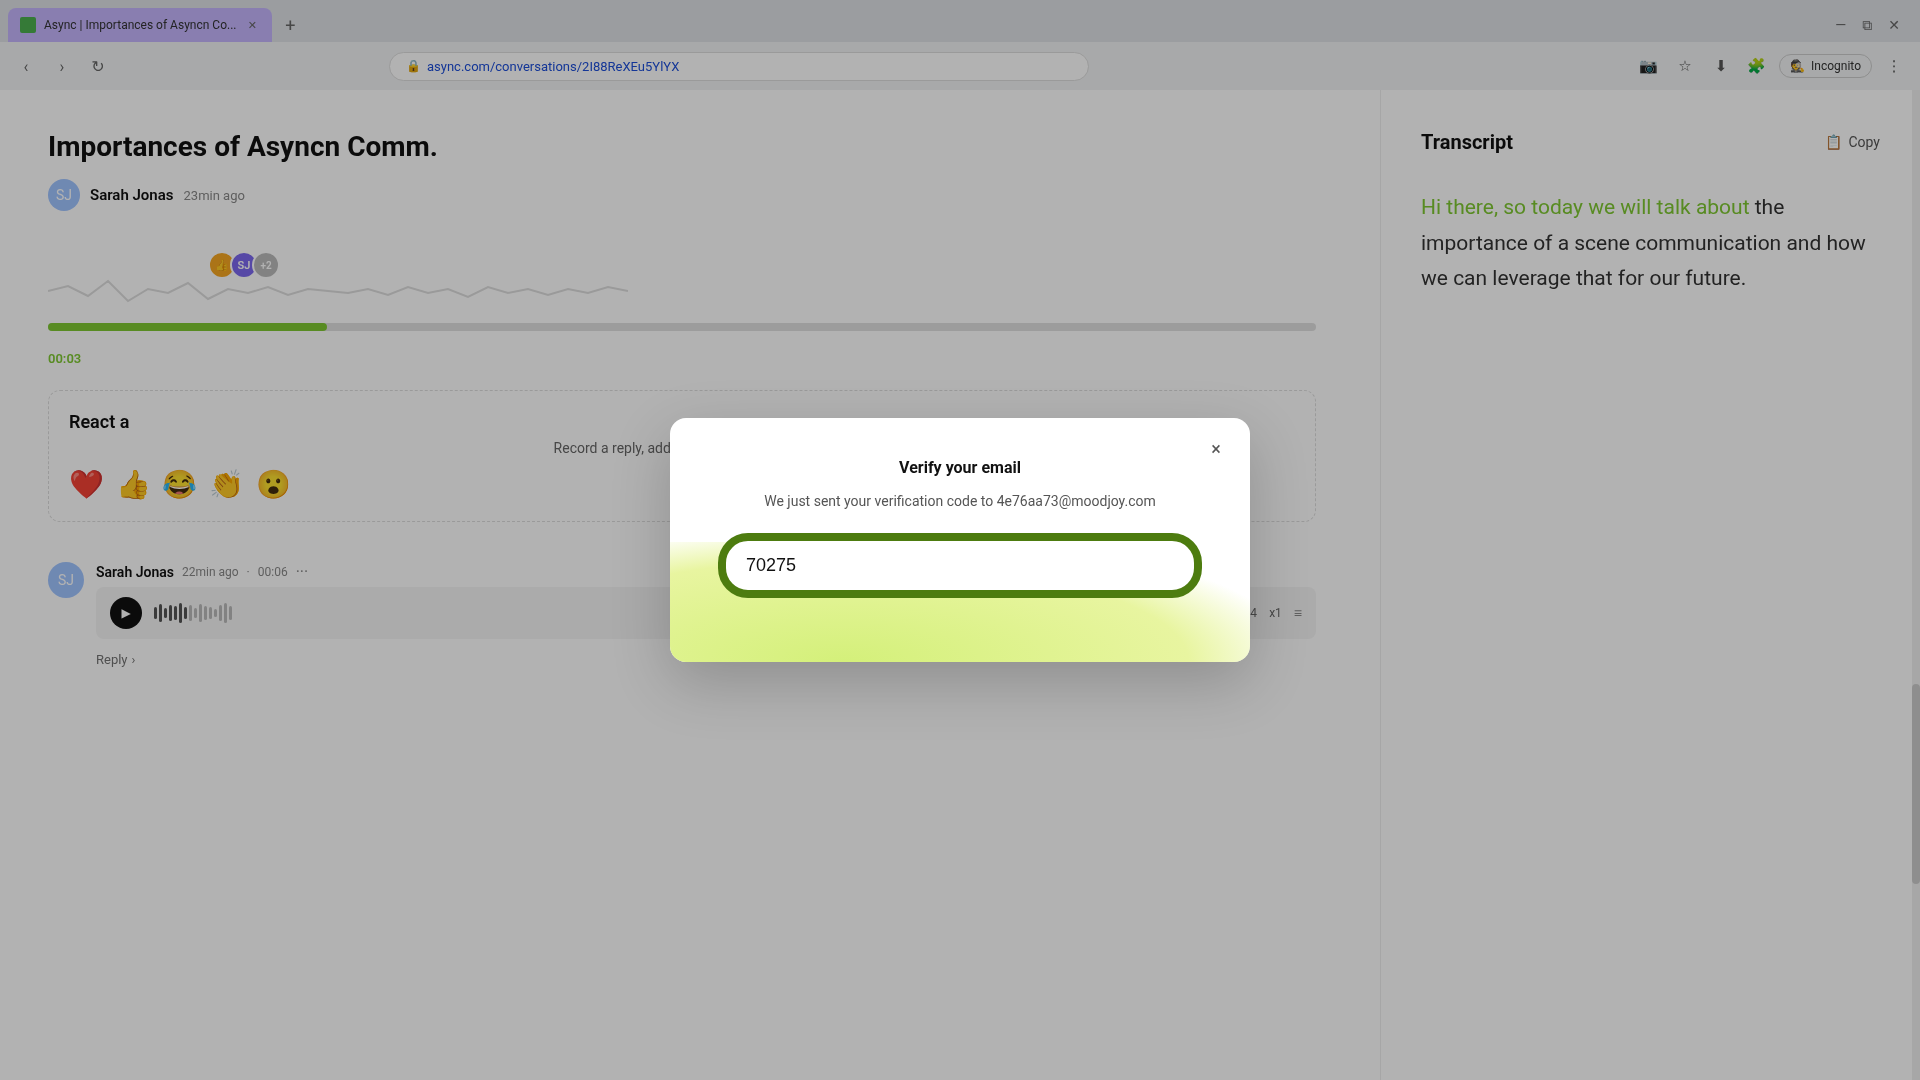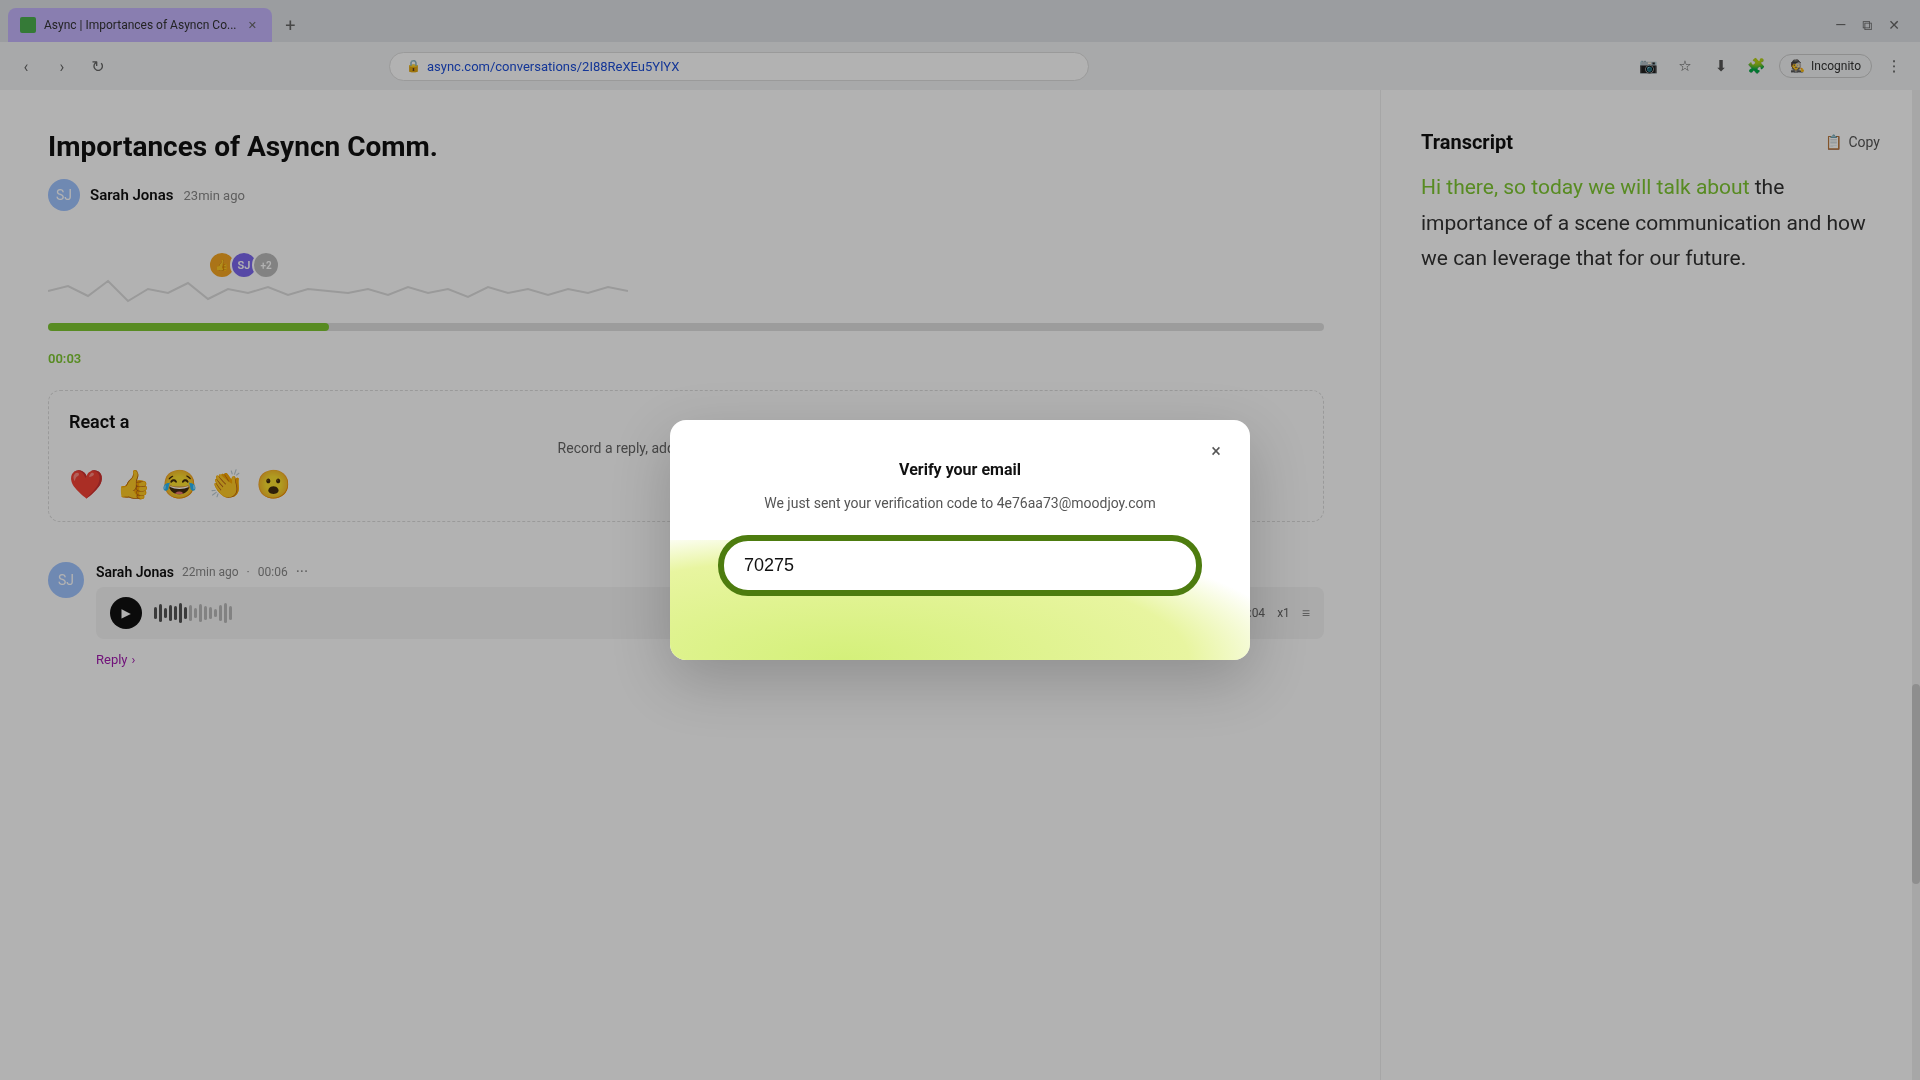--- a/index.html
+++ b/index.html
@@ -175,21 +175,21 @@
 
     
     .page-content {
       position: absolute;
       top: 90px;
       left: 0;
       right: 0;
       bottom: 0;
       background: #fff;
       display: flex;
-      gap: 8px;
+      gap: 16px;
     }
 
     .left-panel {
       flex: 1;
       padding: 40px 48px;
       position: relative;
       overflow: hidden;
     }
 
     .page-title {
@@ -343,21 +343,21 @@
       width: 540px;
       border-left: 1px solid #eee;
       padding: 40px 40px;
       background: #fff;
     }
 
     .transcript-header {
       display: flex;
       align-items: center;
       justify-content: space-between;
-      margin-bottom: 16px;
+      margin-bottom: 36px;
     }
 
     .transcript-title {
       font-size: 20px;
       font-weight: 700;
       color: #111;
     }
 
     .copy-btn {
       display: flex;
@@ -491,21 +491,21 @@
     }
 
     .lines-icon {
       font-size: 14px;
       color: #888;
       cursor: pointer;
     }
 
     .reply-link {
       font-size: 13px;
-      color: #a21caf;
+      color: #737373;
       cursor: pointer;
       display: inline-flex;
       align-items: center;
       gap: 4px;
     }
 
     
     .modal-overlay {
       position: absolute;
       top: 0;
@@ -570,21 +570,21 @@
 
     .modal-desc {
       font-size: 14px;
       color: #555;
       text-align: center;
       margin-bottom: 24px;
     }
 
     .modal-input {
       width: 100%;
-      border: 6px solid #4d7c0f;
+      border: 8px solid #4d7c0f;
       border-radius: 30px;
       padding: 14px 20px;
       font-size: 18px;
       color: #111;
       outline: none;
       margin-bottom: 24px;
     }
 
     .modal-actions {
       display: flex;

